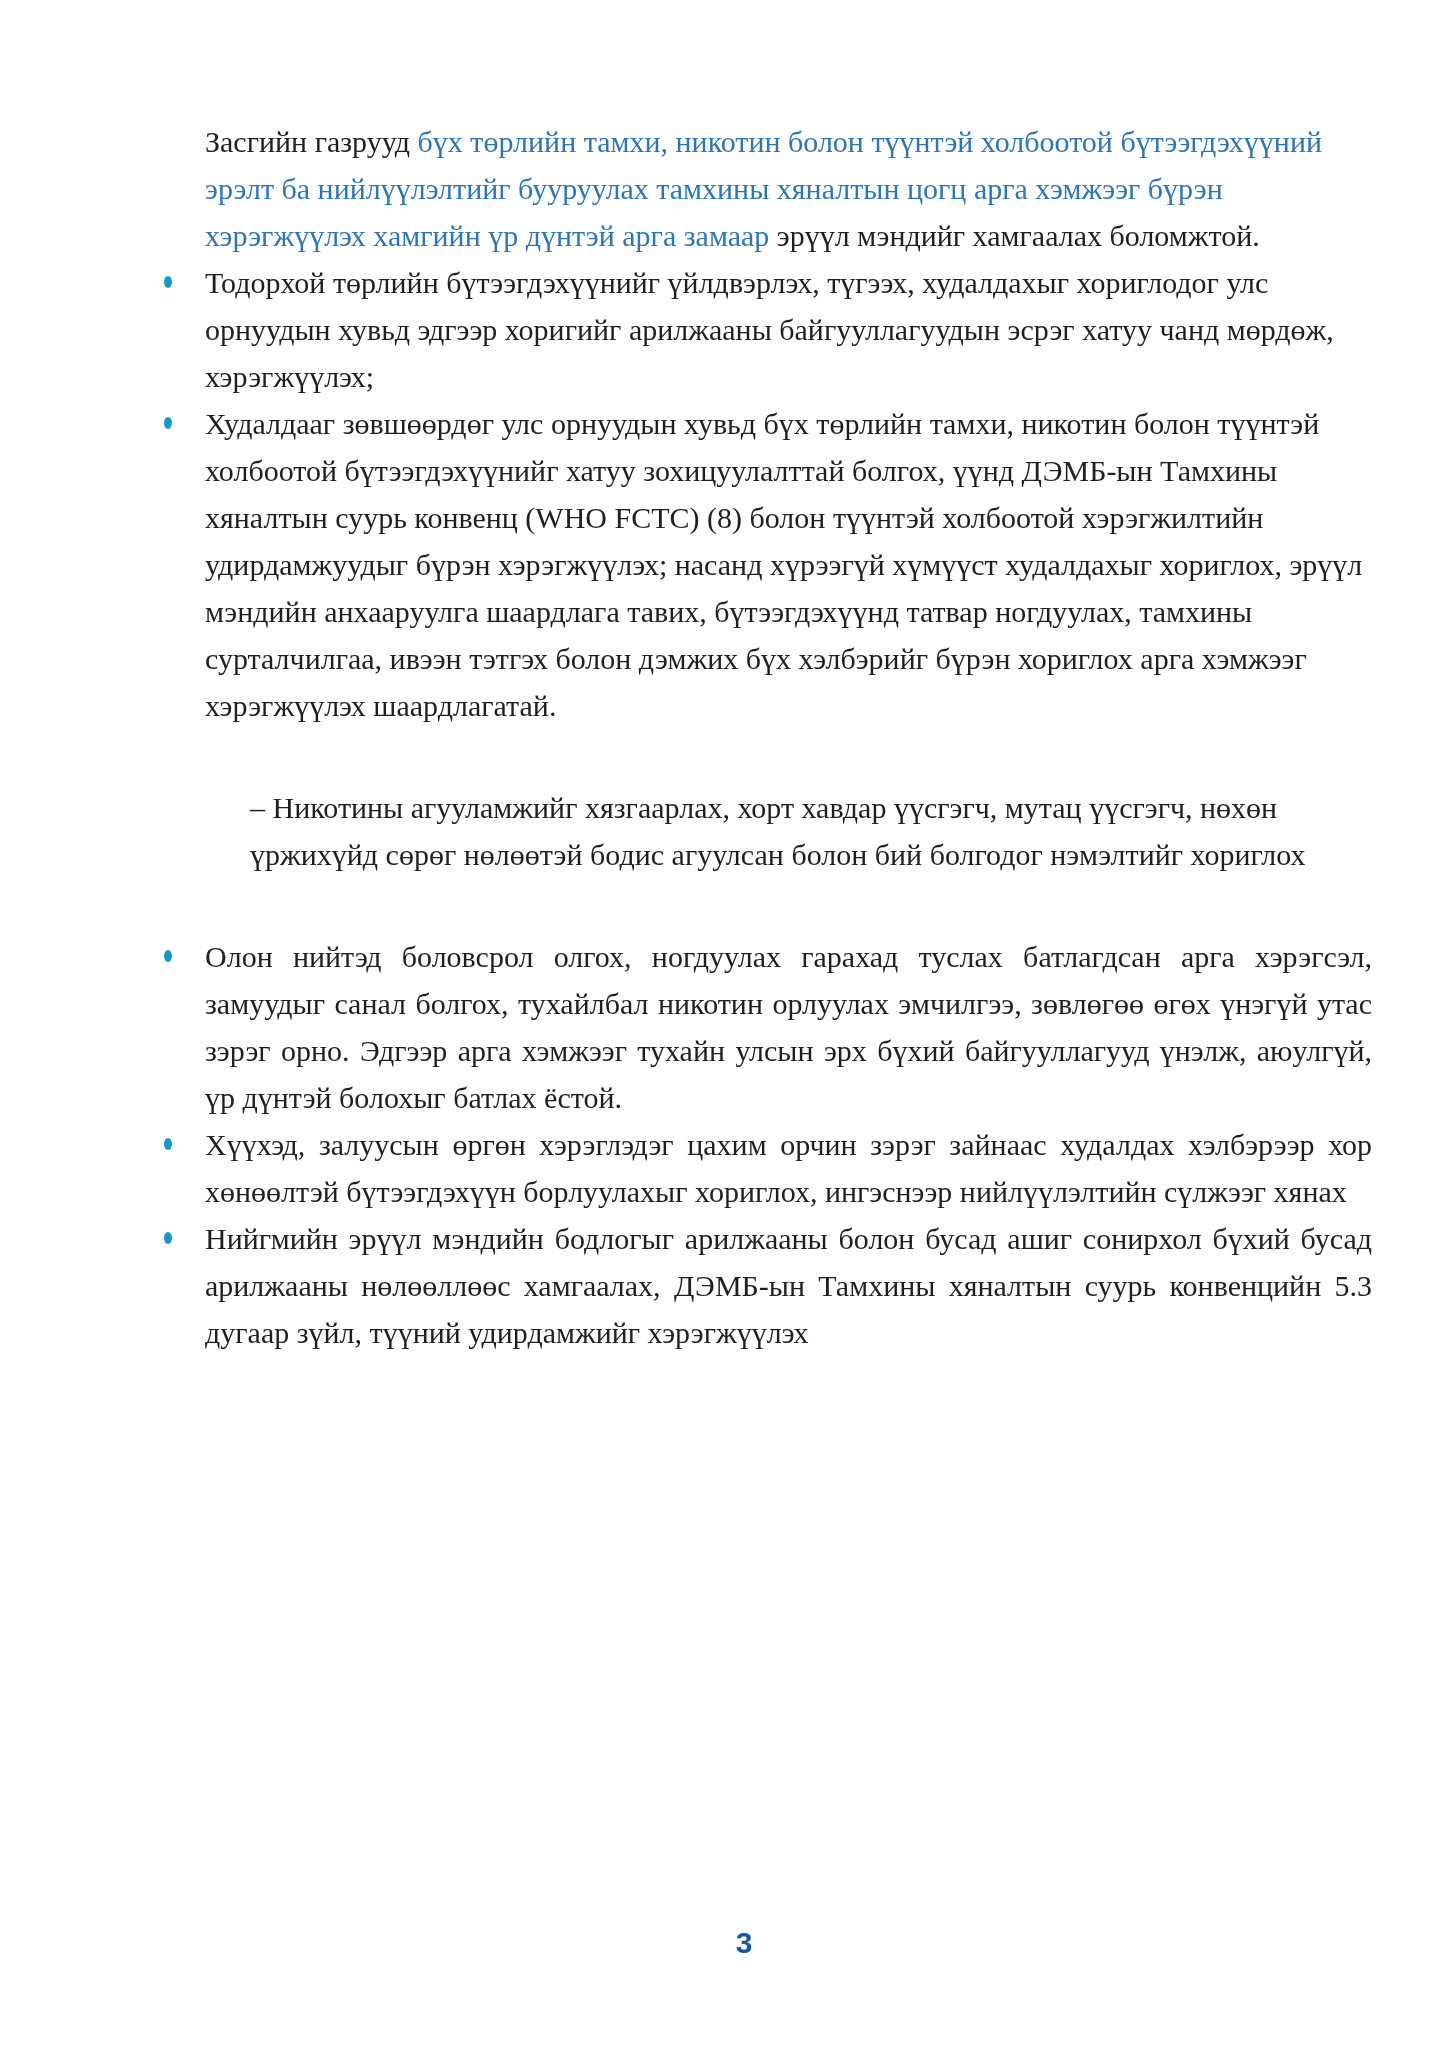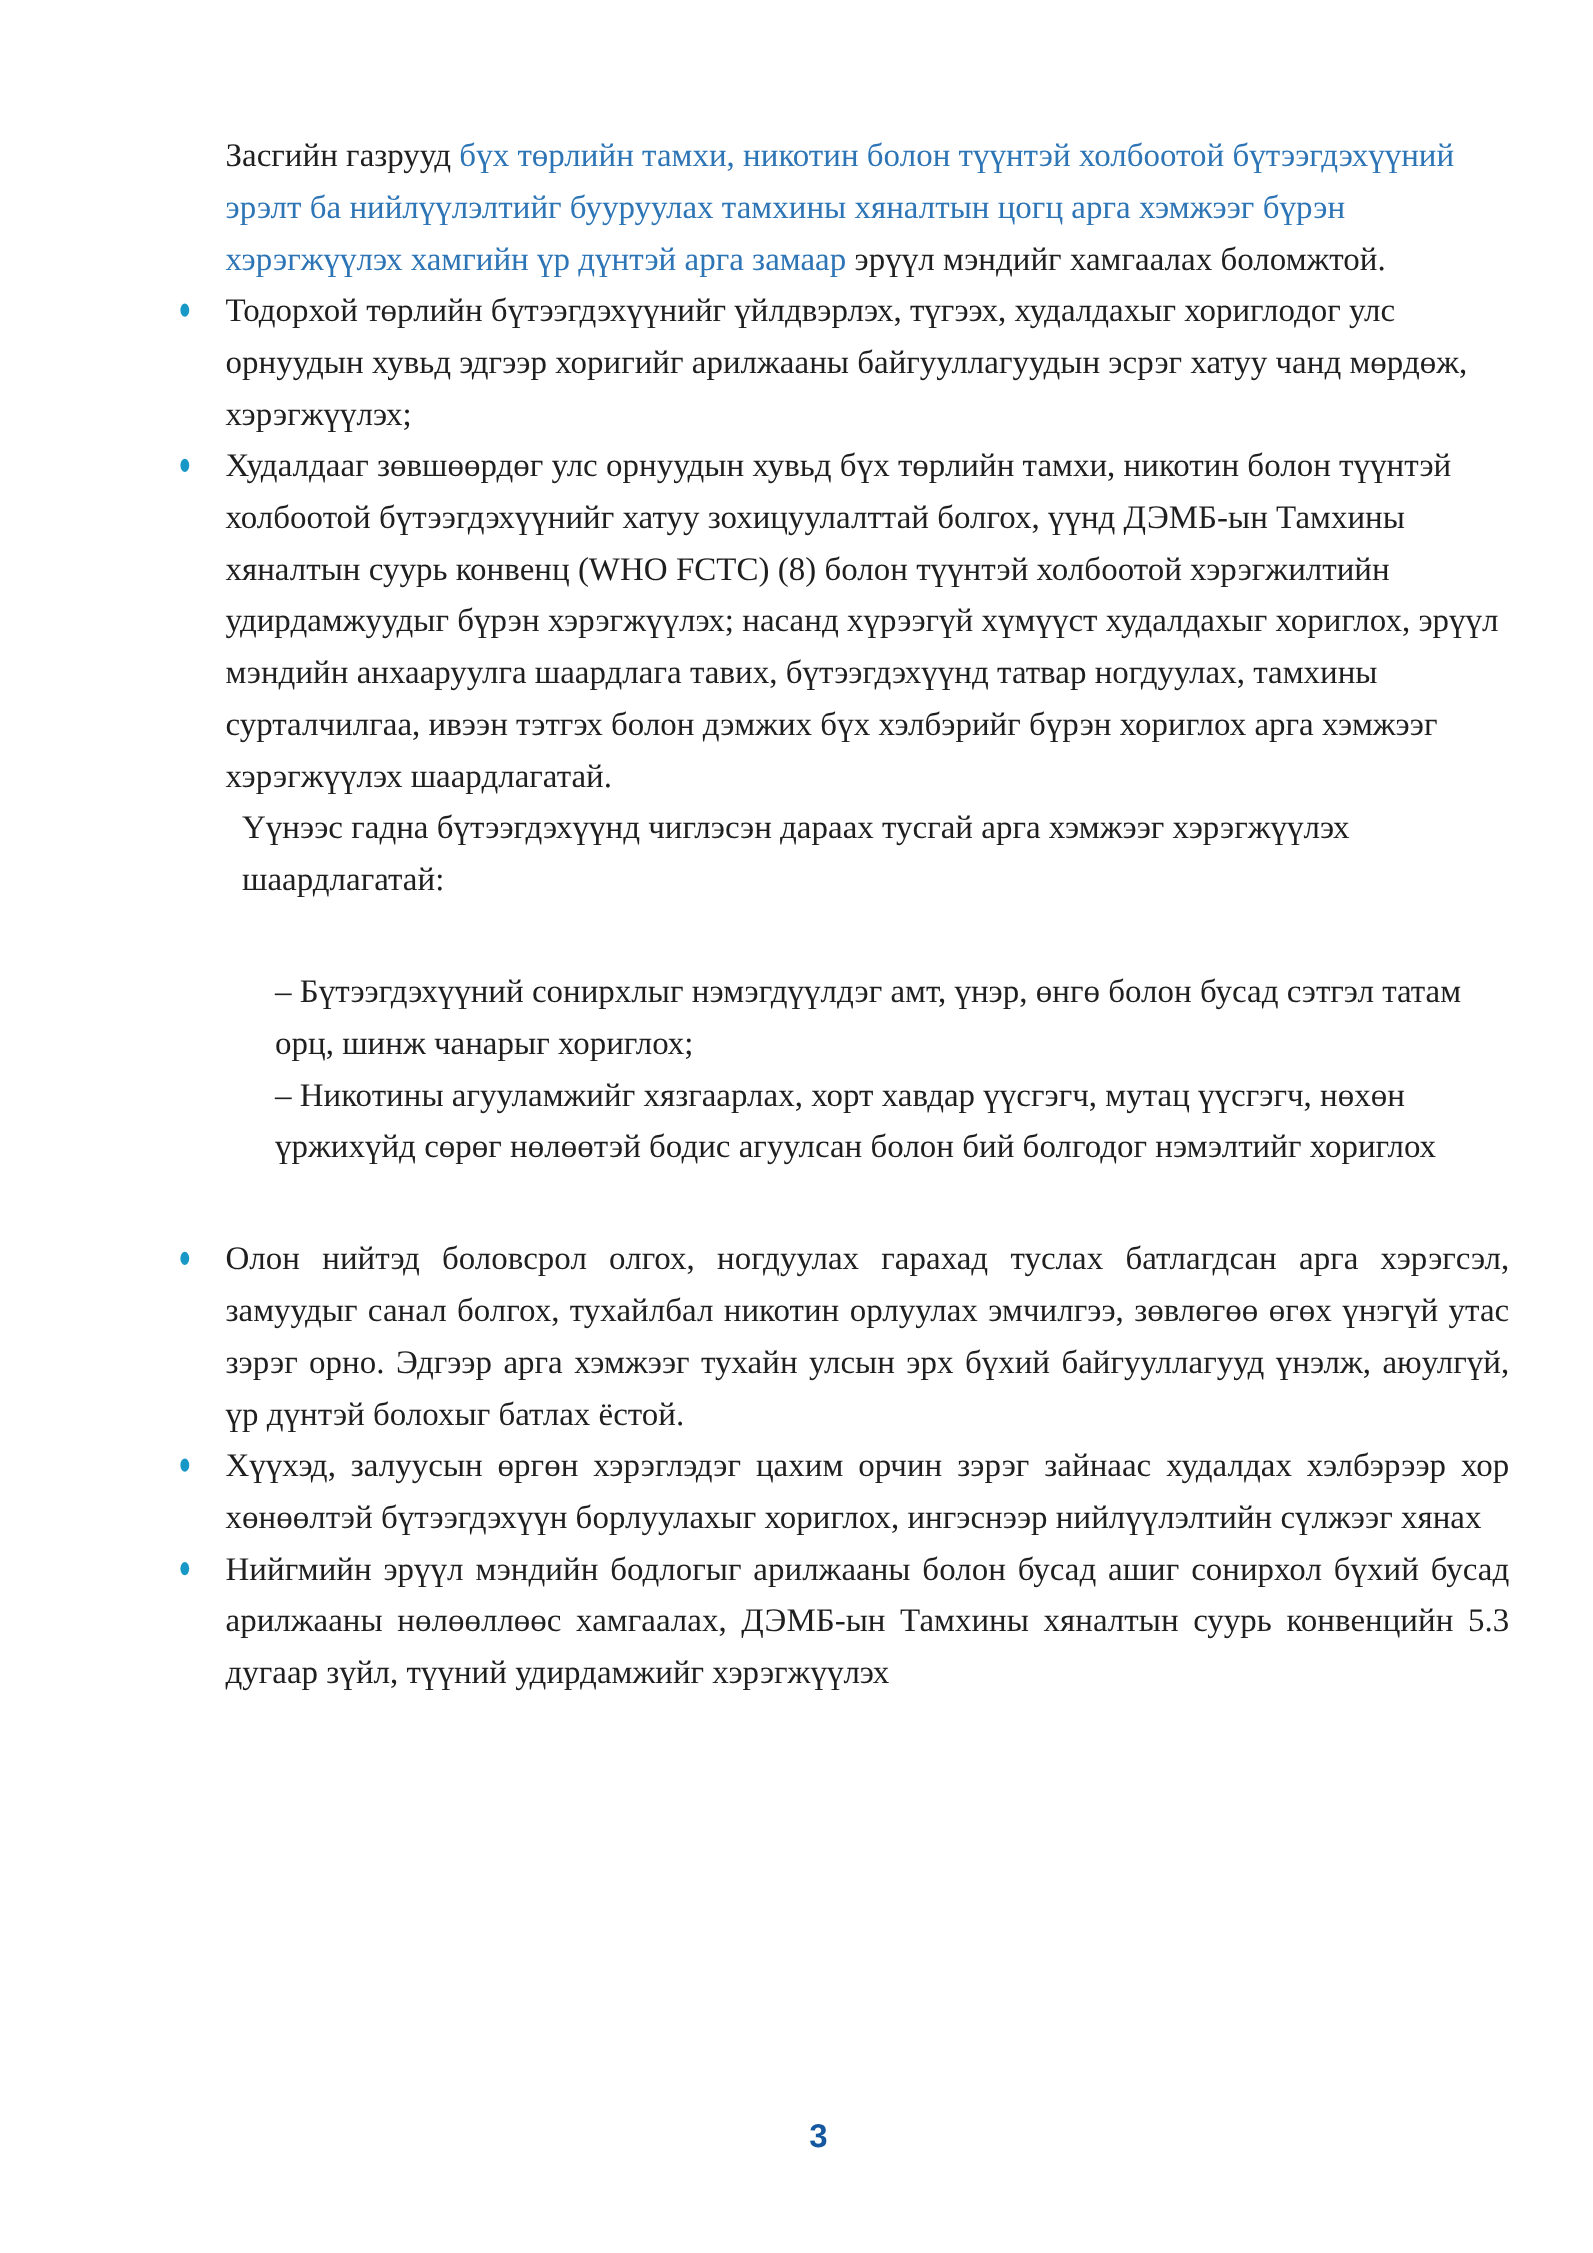--- a/index.html
+++ b/index.html
@@ -68,24 +68,22 @@
 
     <div class="bullet">
       <span class="dot"></span>
       <p>Тодорхой төрлийн бүтээгдэхүүнийг үйлдвэрлэх, түгээх, худалдахыг хориглодог улс орнуудын хувьд эдгээр хоригийг арилжааны байгууллагуудын эсрэг хатуу чанд мөрдөж, хэрэгжүүлэх;</p>
     </div>
 
     <div class="bullet">
       <span class="dot"></span>
       <p>Худалдааг зөвшөөрдөг улс орнуудын хувьд бүх төрлийн тамхи, никотин болон түүнтэй холбоотой бүтээгдэхүүнийг хатуу зохицуулалттай болгох, үүнд ДЭМБ-ын Тамхины хяналтын суурь конвенц (WHO FCTC) (8) болон түүнтэй холбоотой хэрэгжилтийн удирдамжуудыг бүрэн хэрэгжүүлэх; насанд хүрээгүй хүмүүст худалдахыг хориглох, эрүүл мэндийн анхааруулга шаардлага тавих, бүтээгдэхүүнд татвар ногдуулах, тамхины сурталчилгаа, ивээн тэтгэх болон дэмжих бүх хэлбэрийг бүрэн хориглох арга хэмжээг хэрэгжүүлэх шаардлагатай.</p>
     </div>
-    <p class="cont">Үүнээс гадна бүтээгдэхүүнд чиглэсэн дараах тусгай арга хэмжээг хэрэгжүүлэх шаардлагатай:</p>
 
     <div class="dash-block">
-      <p class="dash">– Бүтээгдэхүүний сонирхлыг нэмэгдүүлдэг амт, үнэр, өнгө болон бусад сэтгэл татам орц, шинж чанарыг хориглох;</p>
       <p class="dash">– Никотины агууламжийг хязгаарлах, хорт хавдар үүсгэгч, мутац үүсгэгч, нөхөн үржихүйд сөрөг нөлөөтэй бодис агуулсан болон бий болгодог нэмэлтийг хориглох</p>
     </div>
 
     <div class="bullet just">
       <span class="dot"></span>
       <p>Олон нийтэд боловсрол олгох, ногдуулах гарахад туслах батлагдсан арга хэрэгсэл, замуудыг санал болгох, тухайлбал никотин орлуулах эмчилгээ, зөвлөгөө өгөх үнэгүй утас зэрэг орно. Эдгээр арга хэмжээг тухайн улсын эрх бүхий байгууллагууд үнэлж, аюулгүй, үр дүнтэй болохыг батлах ёстой.</p>
     </div>
 
     <div class="bullet just">
       <span class="dot"></span>

